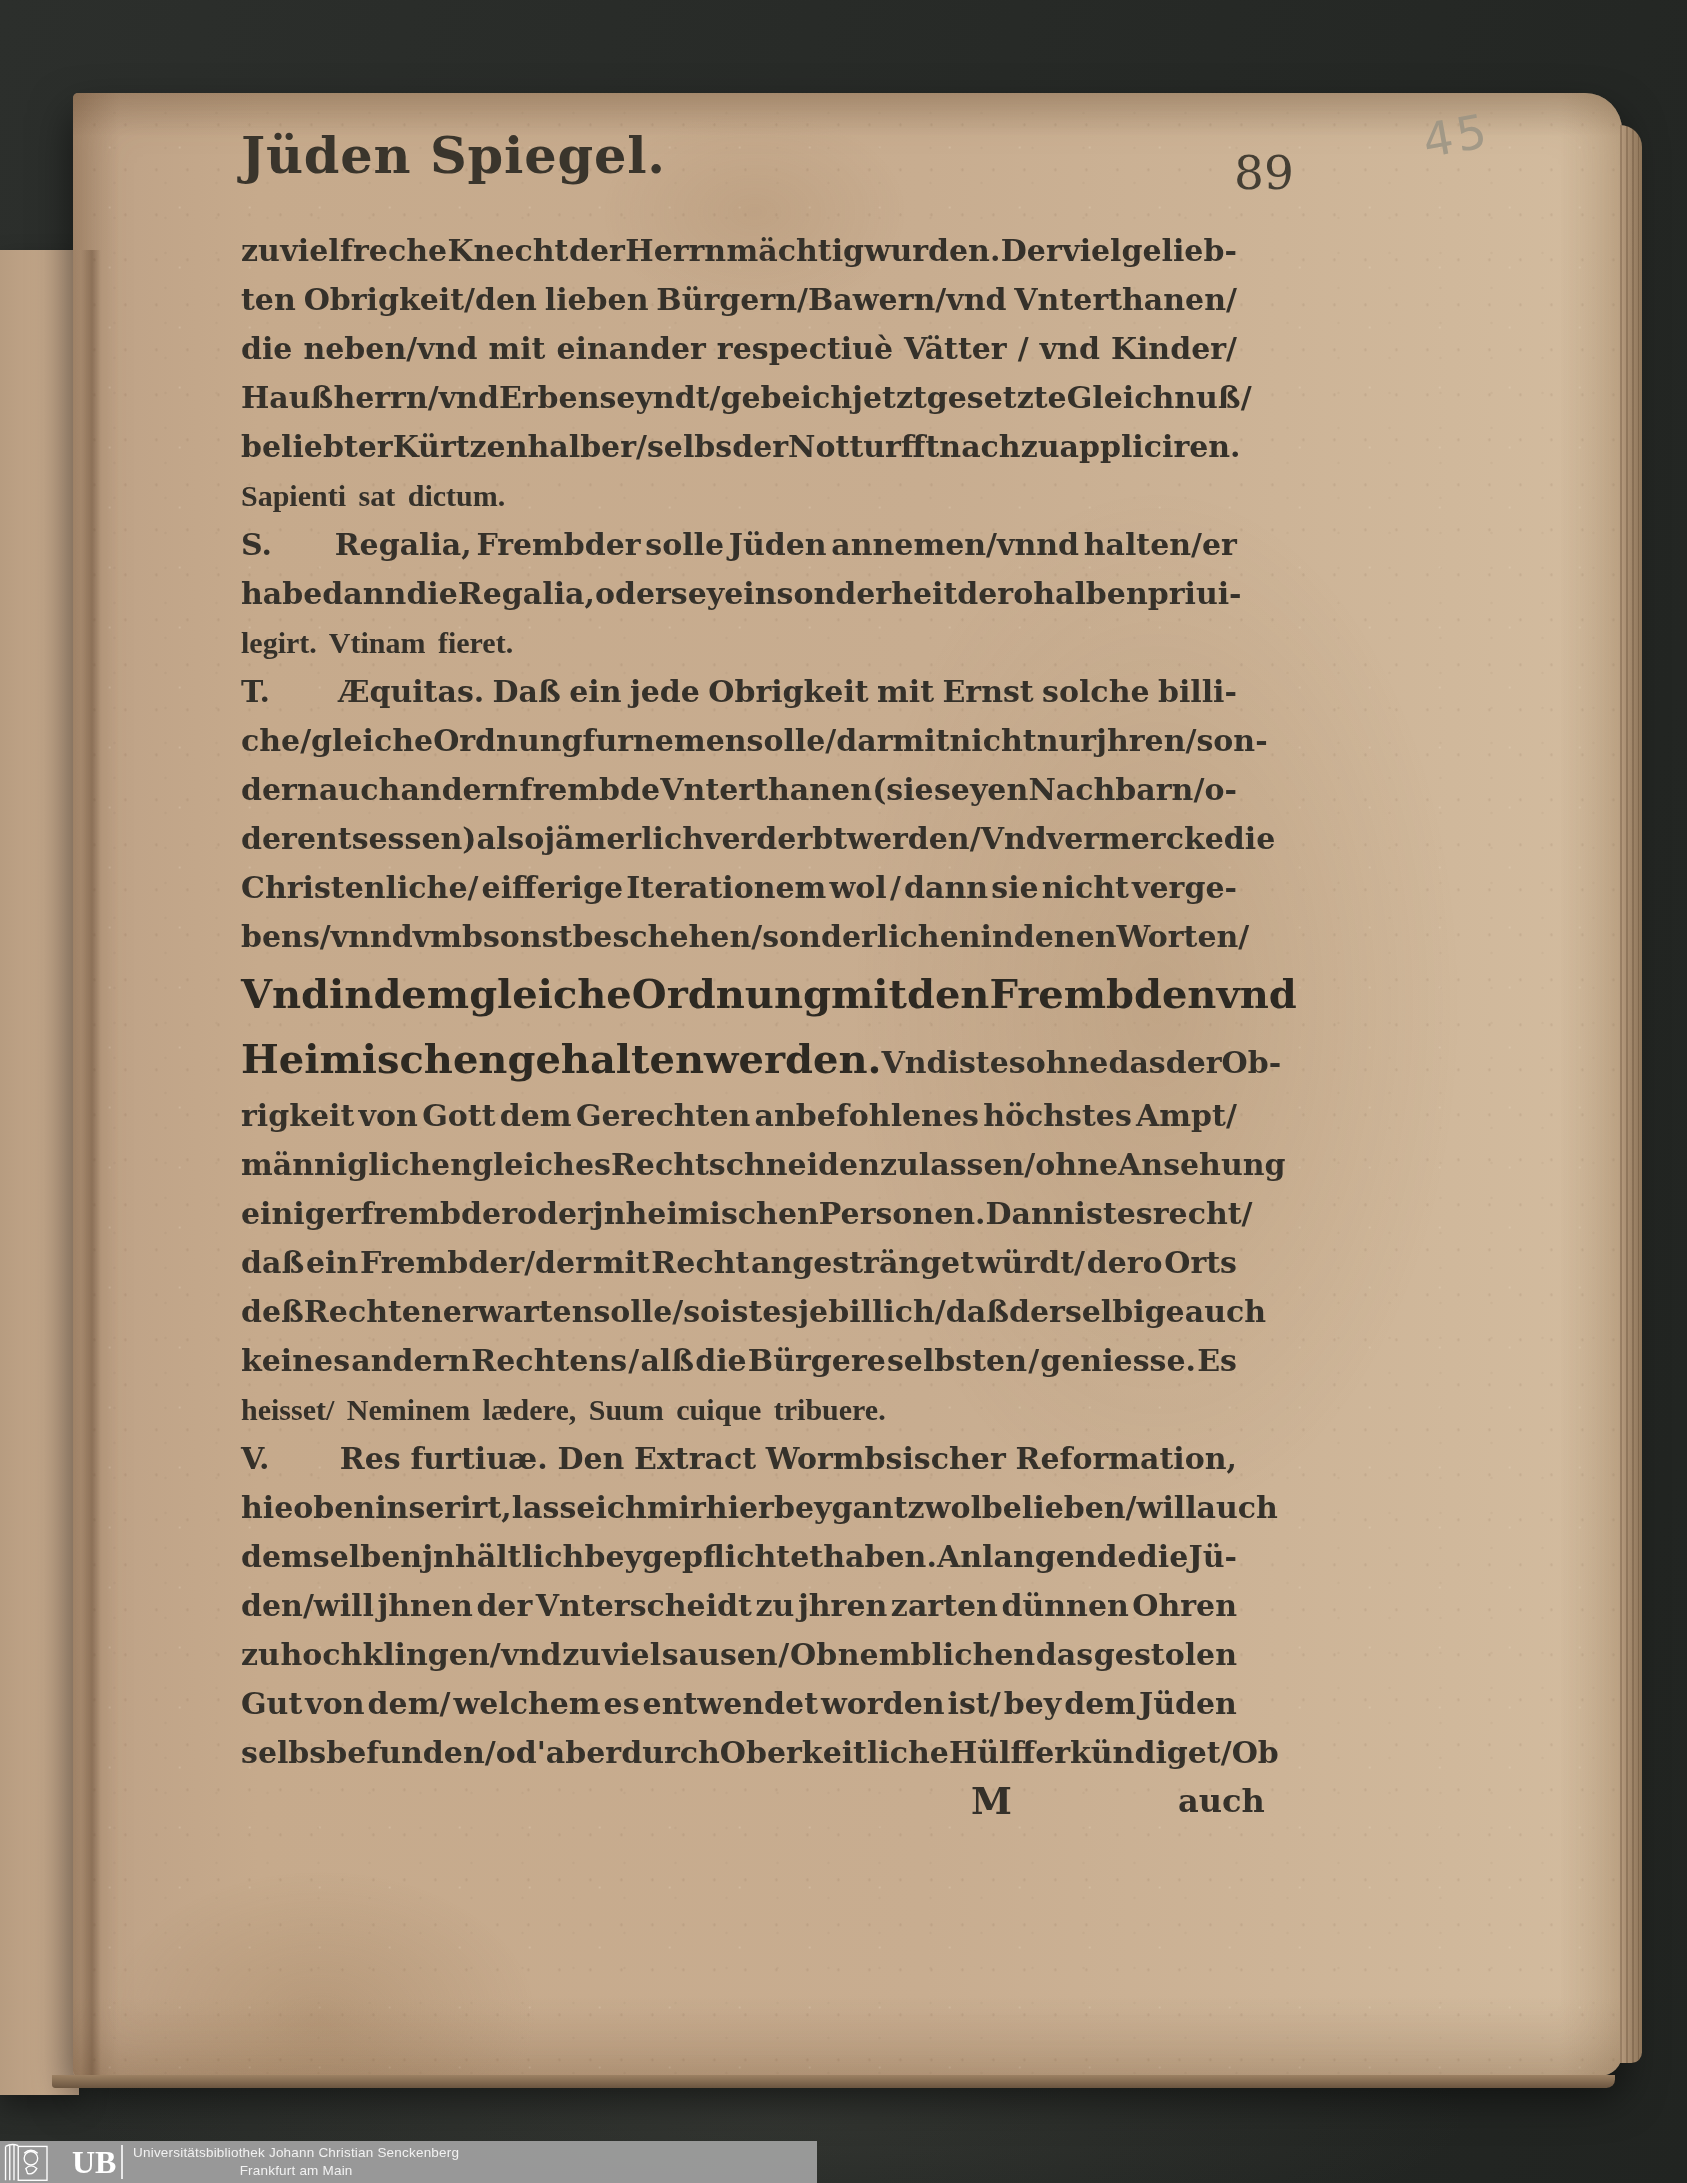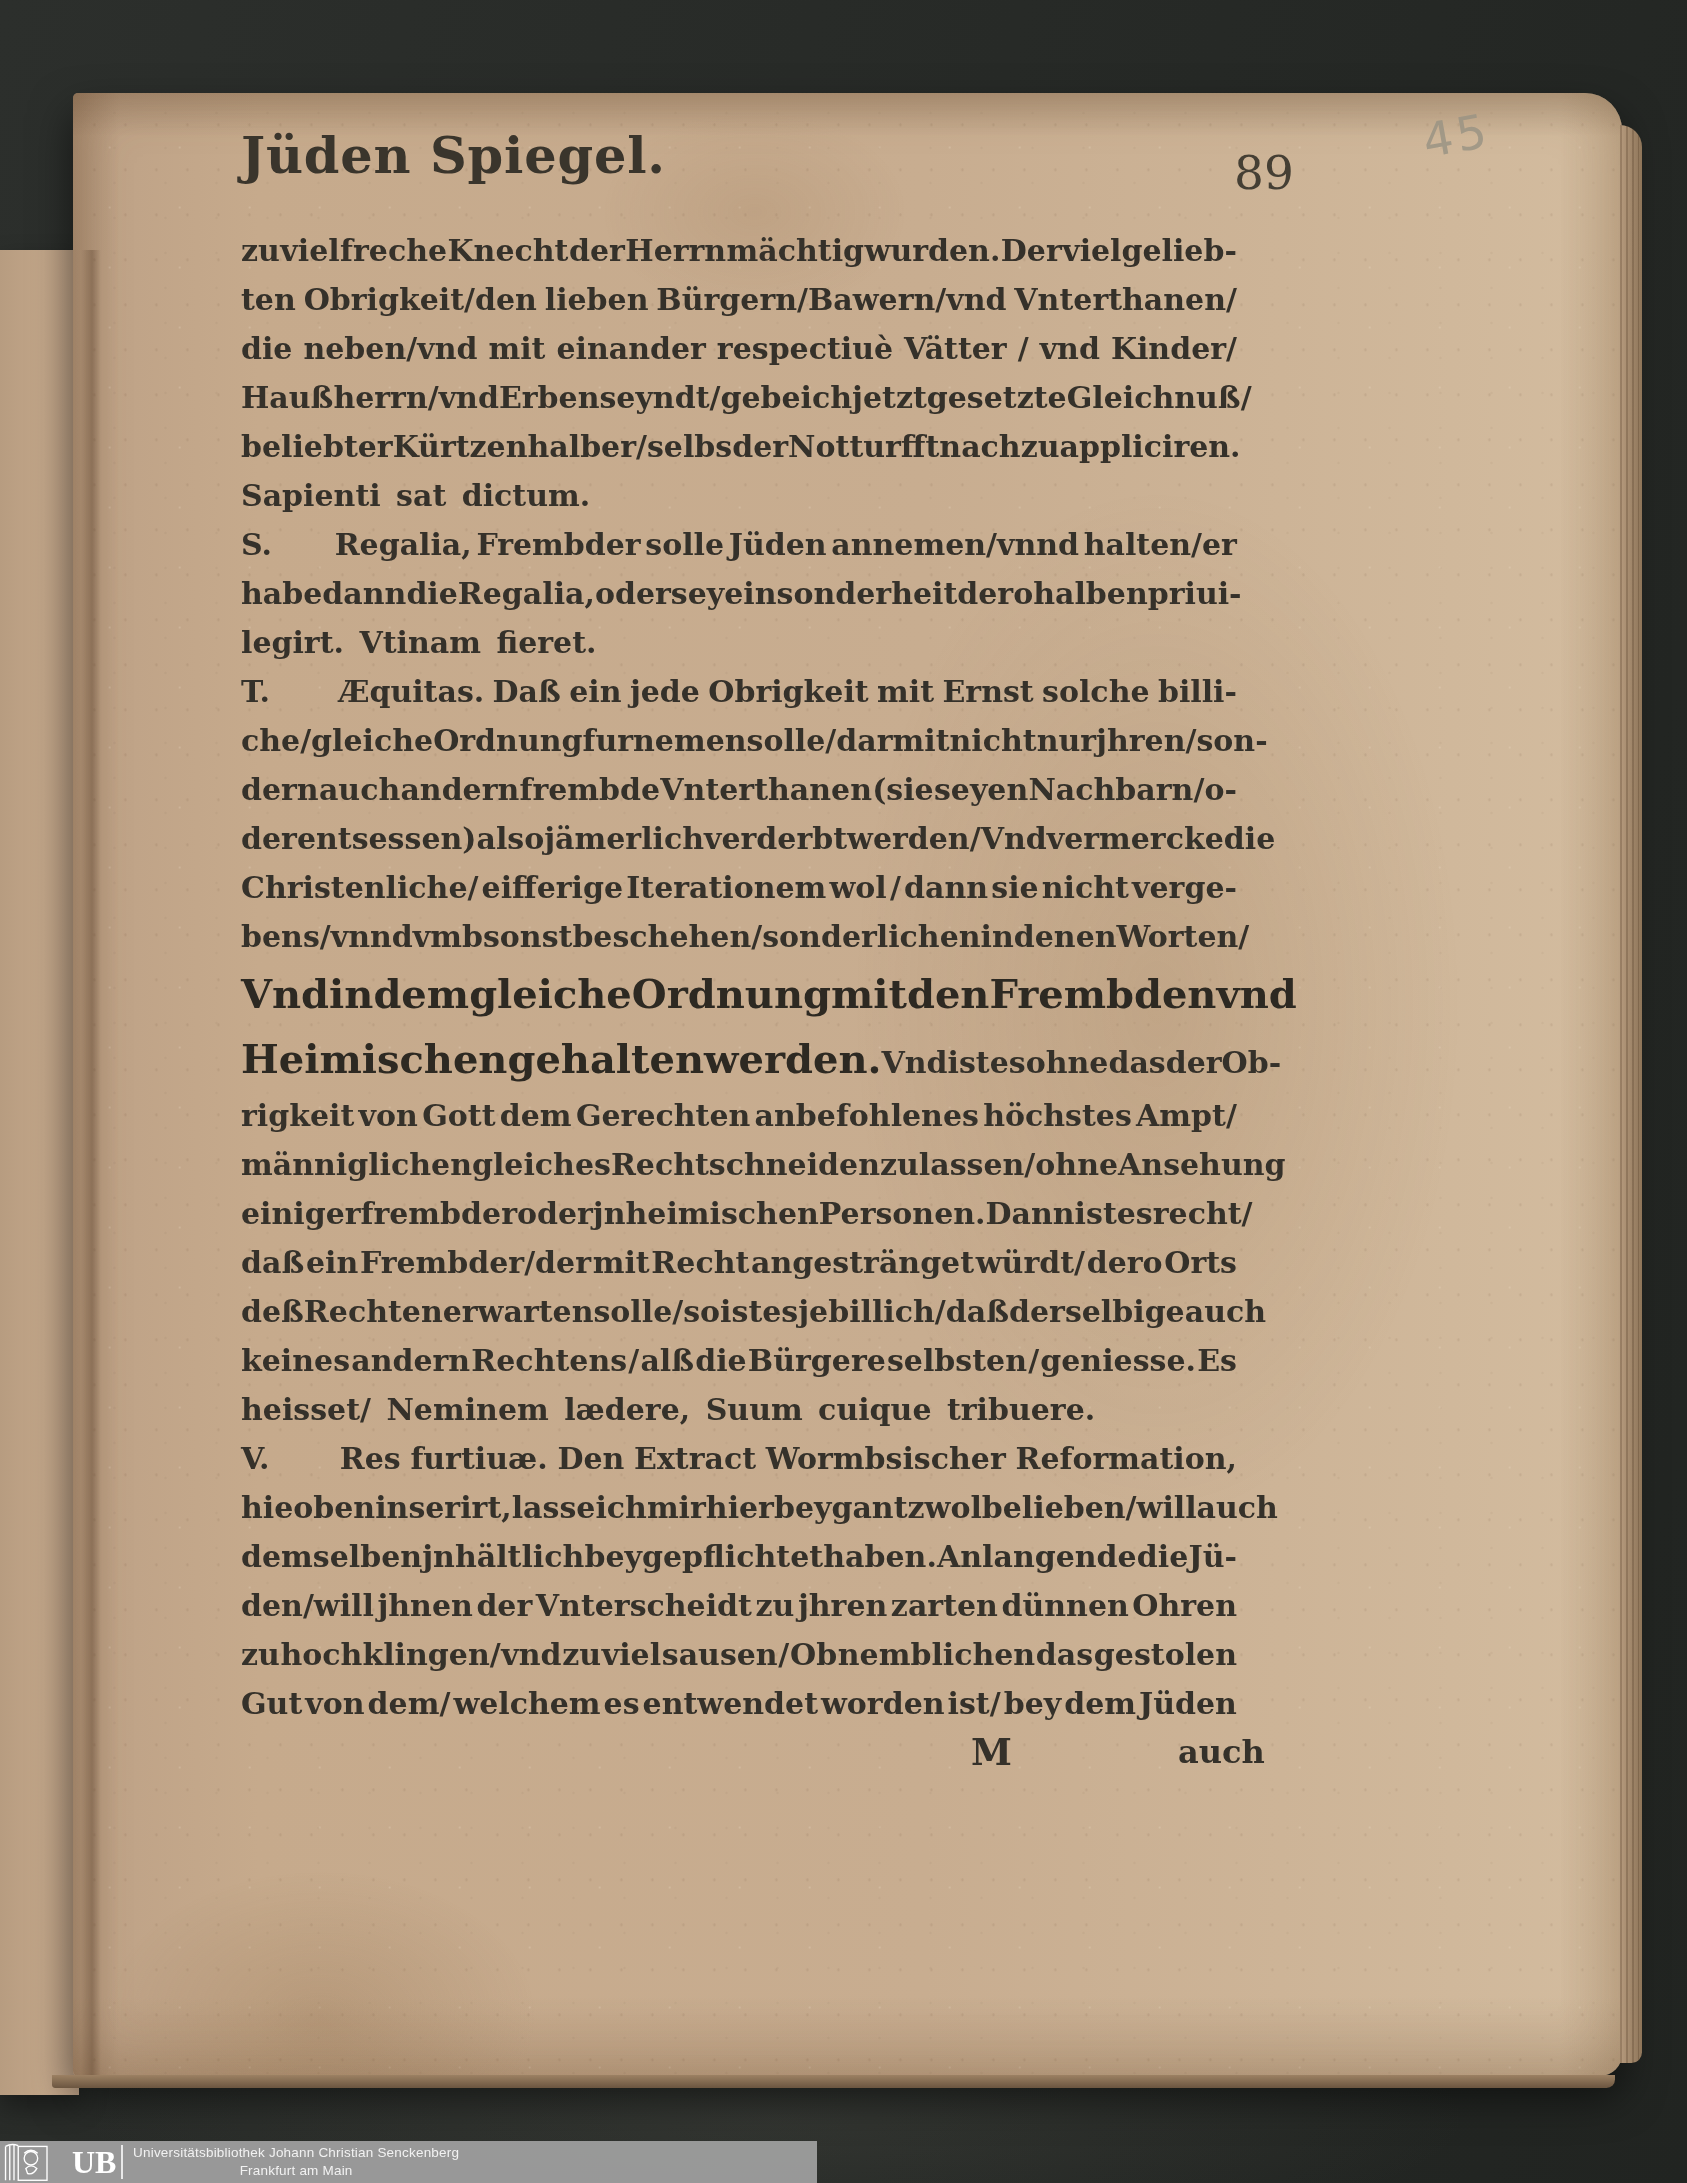--- a/index.html
+++ b/index.html
@@ -69,21 +69,21 @@
   }
   .pencil-note{
     position:absolute;left:1423px;top:108px;font-family:"DejaVu Sans",sans-serif;
     font-size:47px;color:#9b9484;opacity:.85;transform:rotate(-10deg);letter-spacing:3.4px;
   }
   .text-block{position:absolute;left:241px;top:226px;width:996px;color:#35312a;}
   .text-line{
     display:flex;justify-content:space-between;align-items:baseline;
     height:49px;line-height:49px;font-size:30px;font-weight:700;white-space:nowrap;
   }
-  .text-line.short{display:block;word-spacing:5px;}
+  .text-line.short{display:block;word-spacing:5px;font-family:Liberation Serif, serif;}
   .text-line.display{height:65px;line-height:65px;font-size:40px;color:#2d2922;}
   .text-line.mixed{height:65px;line-height:65px;}
   .text-line .opener{flex:0 0 89px;text-align:left;}
   .text-line .w-display{font-size:40px;color:#2d2922;}
   .catch-row{position:relative;height:49px;line-height:49px;font-weight:700;}
   .catch-row .sig{position:absolute;left:730px;font-size:37px;}
   .catch-row .cw{position:absolute;left:937px;font-size:32px;}
   
   .wm-bar{
     position:absolute;left:0;top:2141px;width:817px;height:42px;
@@ -404,20 +404,29 @@
           <span>von</span>
           <span>dem/</span>
           <span>welchem</span>
           <span>es</span>
           <span>entwendet</span>
           <span>worden</span>
           <span>ist/</span>
           <span>bey</span>
           <span>dem</span>
           <span>Jüden</span>
+        </div>
+        <div class="text-line">
+          <span>selbs</span>
+          <span>befunden/od'</span>
+          <span>aber</span>
+          <span>durch</span>
+          <span>Oberkeitliche</span>
+          <span>Hülff</span>
+          <span>erkündiget/Ob</span>
         </div>
       </div>
     <div class="catch-row">
       <span class="sig">M</span>
       <span class="cw">auch</span>
     </div>
   </div>
 
   <div class="wm-bar">
     <span class="wm-logo">

